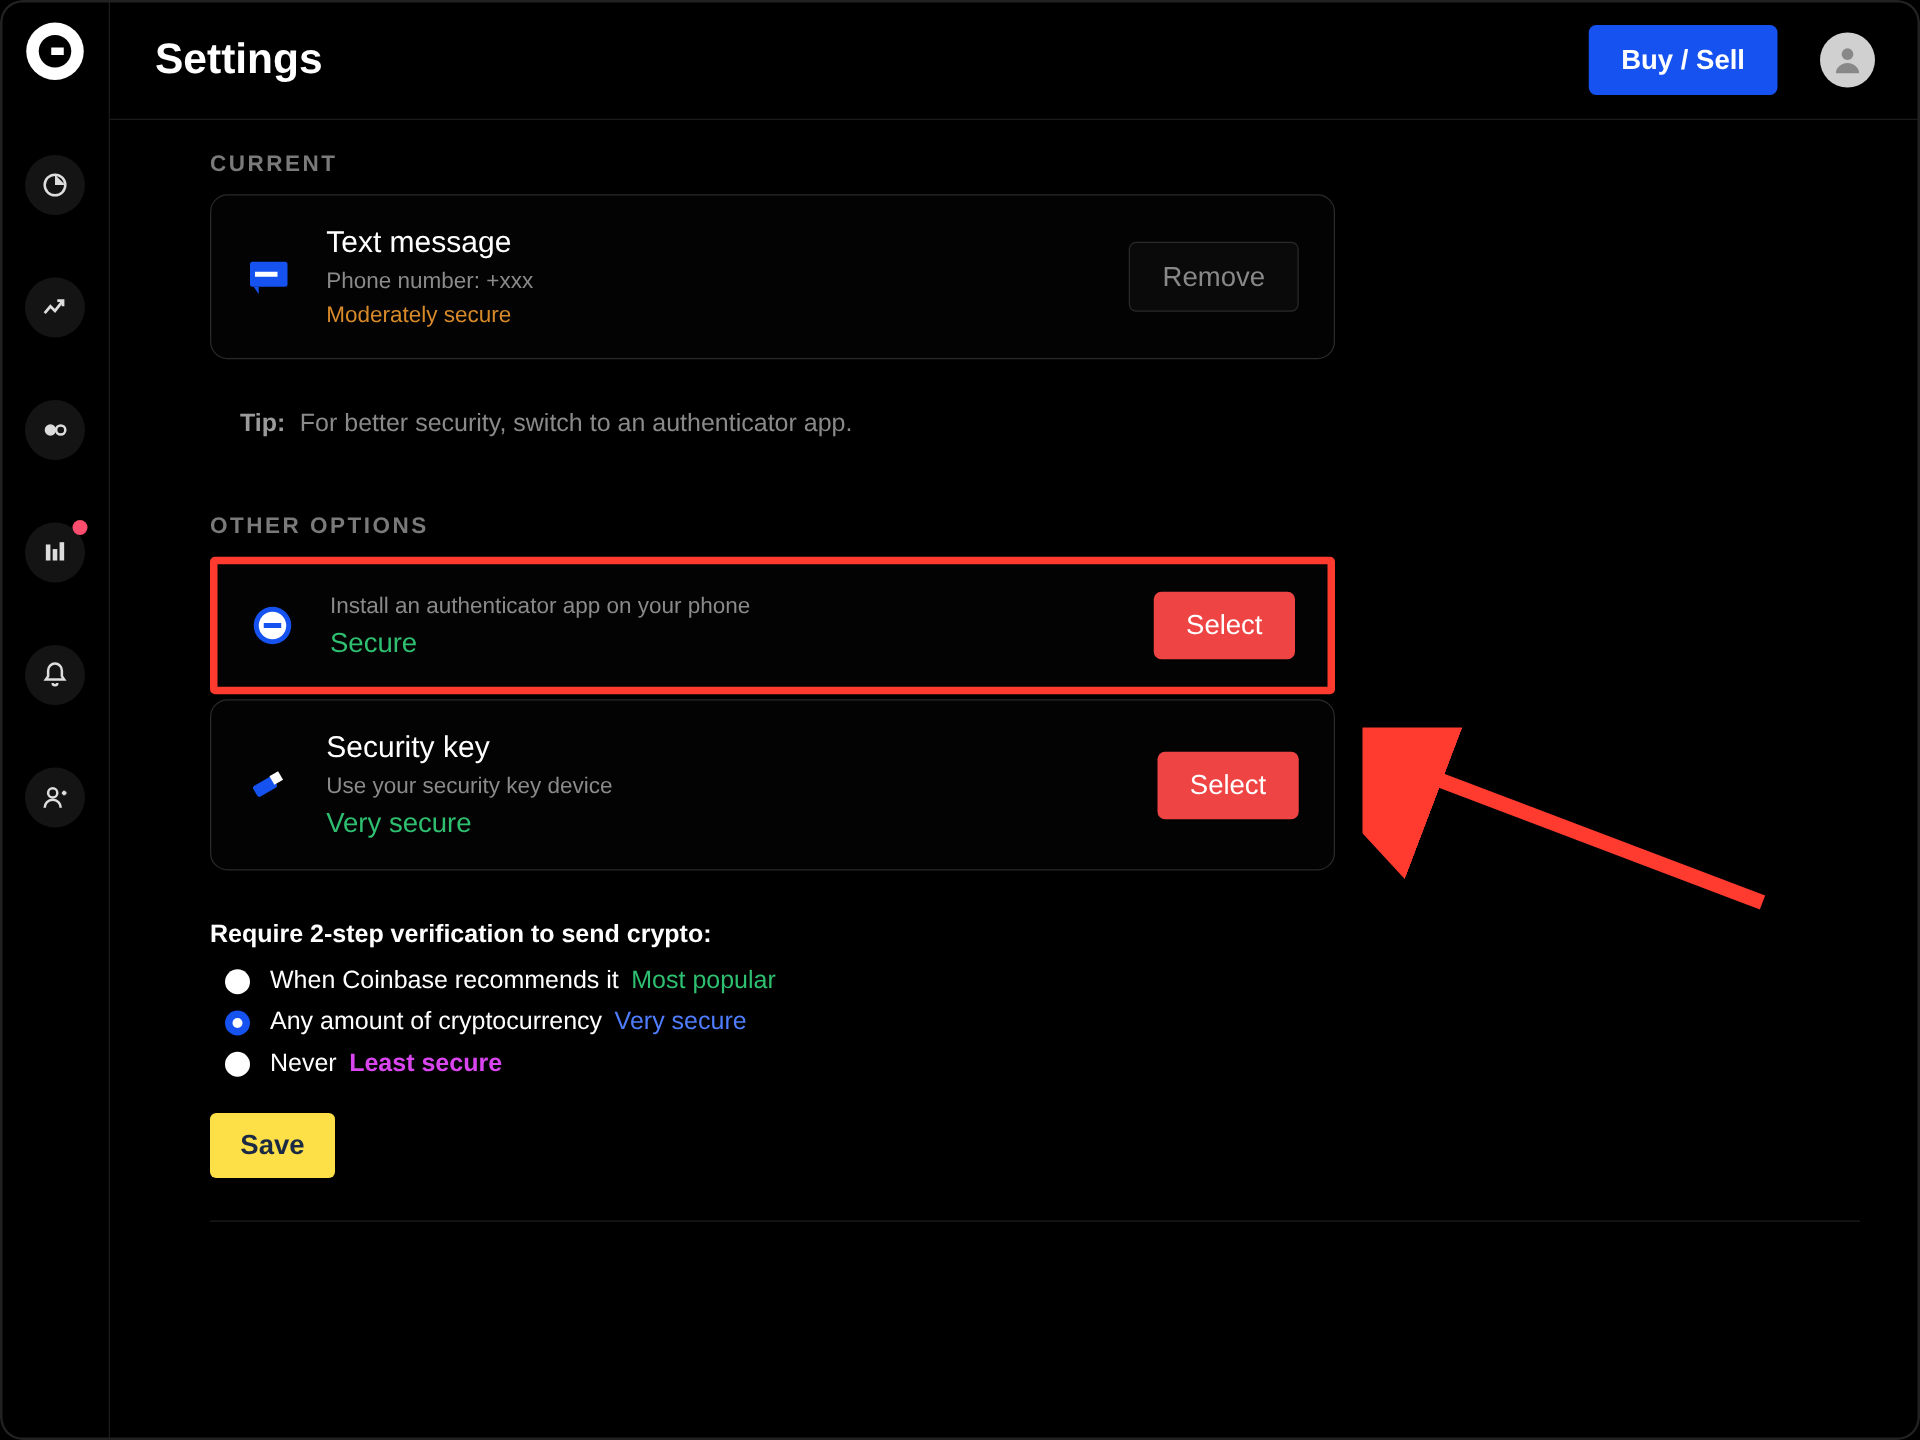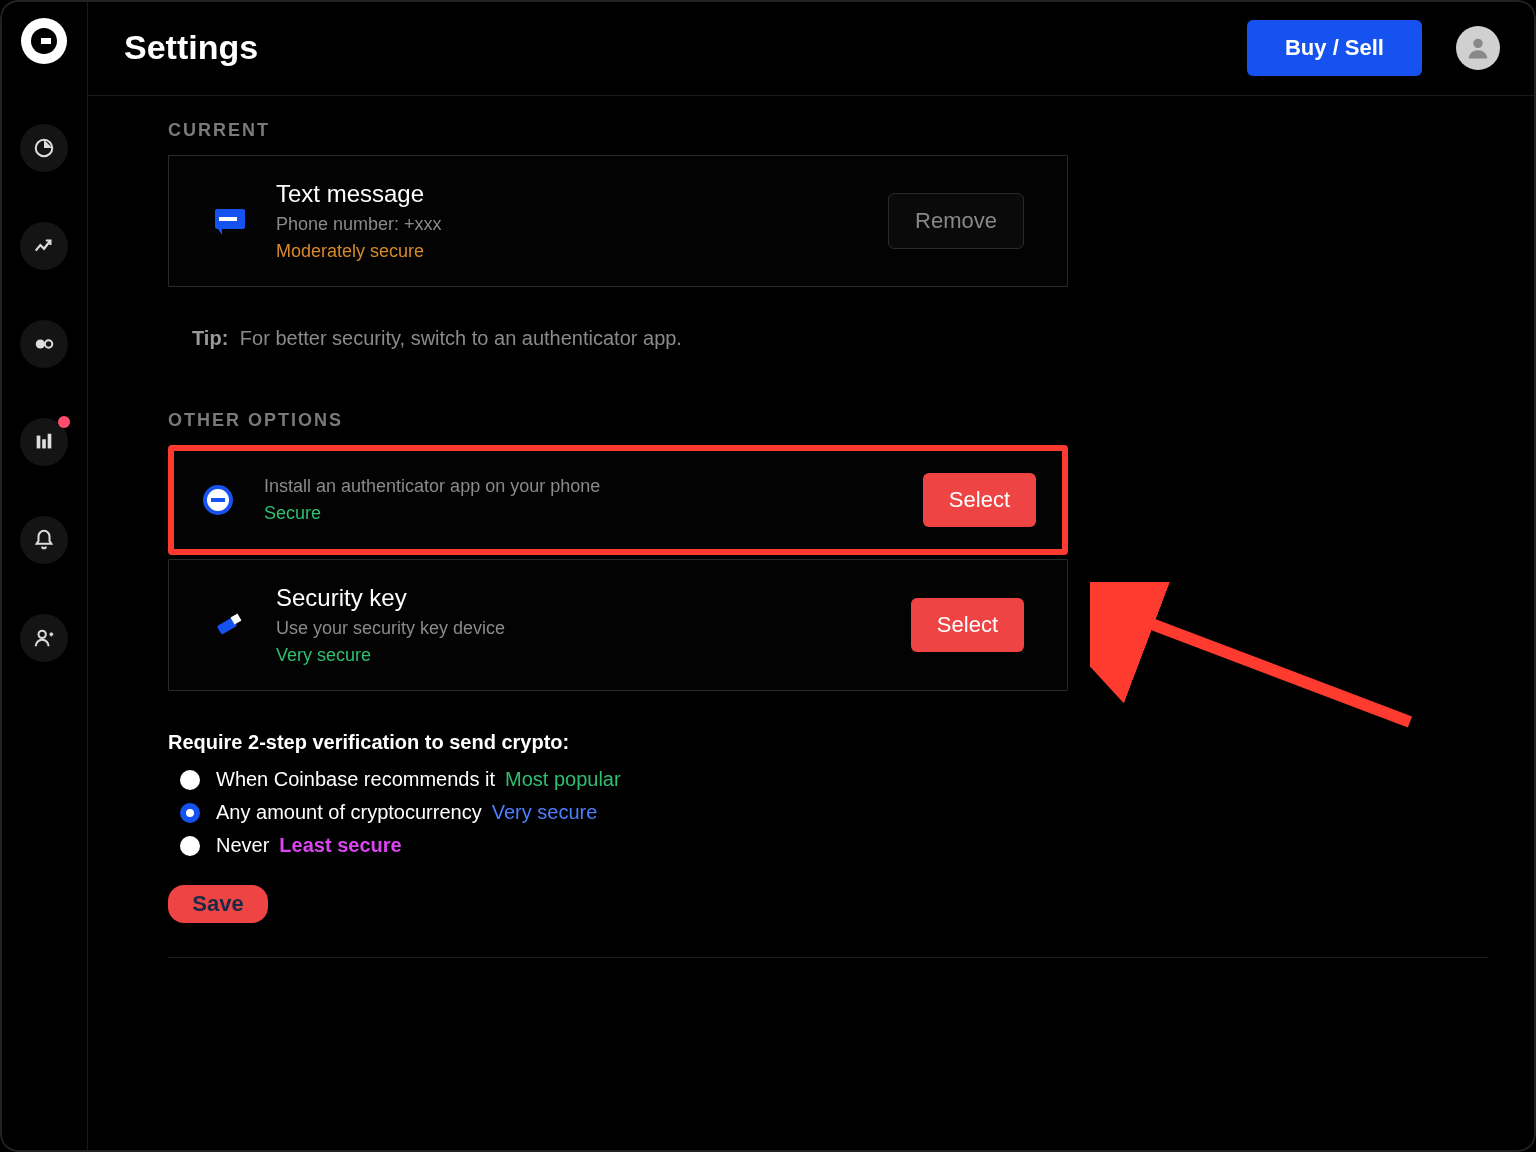--- a/index.html
+++ b/index.html
@@ -77,21 +77,21 @@
     padding: 0 36px;
     border-bottom:1px solid #1a1a1a;
   }
   .title {
     font-size: 34px;
     font-weight: 600;
     flex:1;
   }
   .btn {
     height: 56px;
-    padding: 0 38px;
+    padding: 0 26px;
     border-radius: 6px;
     font-size: 22px;
     font-weight: 600;
     display:flex; align-items:center; justify-content:center;
     border:none;
     cursor:pointer;
   }
   .btn-primary { background:#1652f0; color:#fff; }
   .btn-outline { background:#000; color:#fff; border:1px solid #333; margin-left:16px;}
   .avatar {
@@ -109,22 +109,22 @@
   }
   .section-label {
     color:#7a7a7a;
     font-size:18px;
     font-weight:600;
     letter-spacing:2px;
     margin-bottom: 14px;
   }
   .card {
     border:1px solid #2a2a2a;
-    border-radius:1px;
-    padding: 24px 43px;
+    border-radius:14px;
+    padding: 24px 28px;
     display:flex;
     align-items:center;
     width: 900px;
     margin-bottom: 4px;
     background:#030303;
   }
   .card.highlight {
     border: 6px solid #ff3b30;
     border-radius: 4px;
     padding: 22px 26px;
@@ -133,21 +133,21 @@
   .card-icon {
     width: 36px; height:36px;
     margin-right: 28px;
     display:flex;align-items:center;justify-content:center;
     flex-shrink:0;
   }
   .card-body { flex:1; }
   .card-title { font-size:24px; font-weight:500; color:#fff; margin-bottom:6px;}
   .card-sub { font-size:18px; color:#8a8a8a; margin-bottom:6px;}
   .txt-orange { color:#d88a2a; font-size:18px; font-weight:500;}
-  .txt-green { color:#2fbf71; font-size:18px; font-weight:500;}
+  .txt-green { color:#2fbf71; font-size:22px; font-weight:500;}
   .card-btn {
     padding: 14px 26px;
     border-radius:6px;
     font-size:22px;
     font-weight:500;
     border:none;
     cursor:pointer;
   }
   .card-btn.ghost { background:#0a0a0a; color:#888; border:1px solid #2a2a2a;}
   .card-btn.blue { background:#ef4444; color:#fff;}
@@ -171,25 +171,25 @@
   .radio.selected { background:#1652f0; }
   .radio.selected::after{
     content:""; width:8px; height:8px; background:#fff; border-radius:50%;
   }
   .tag { margin-left:10px; font-weight:500;}
   .tag.green{color:#2fbf71;}
   .tag.blue{color:#4f7dff;}
   .tag.red{color:#d946ef;font-weight:bold;}
   .save-btn {
     margin-top: 28px;
-    height:38px; width:100px;
-    background:#ef4444;
+    height:52px; width:100px;
+    background:#fde047;
     color:#0a1a33;
     font-size:22px; font-weight:600;
-    border:none; border-radius:16px;
+    border:none; border-radius:5px;
     display:flex;align-items:center;justify-content:center;
   }
   .save-btn span{ color:#1b2a44; }
   .divider {
     margin-top: 34px;
     border-top:1px solid #1e1e1e;
     width: 1320px;
   }
   .arrow {
     position:absolute;

